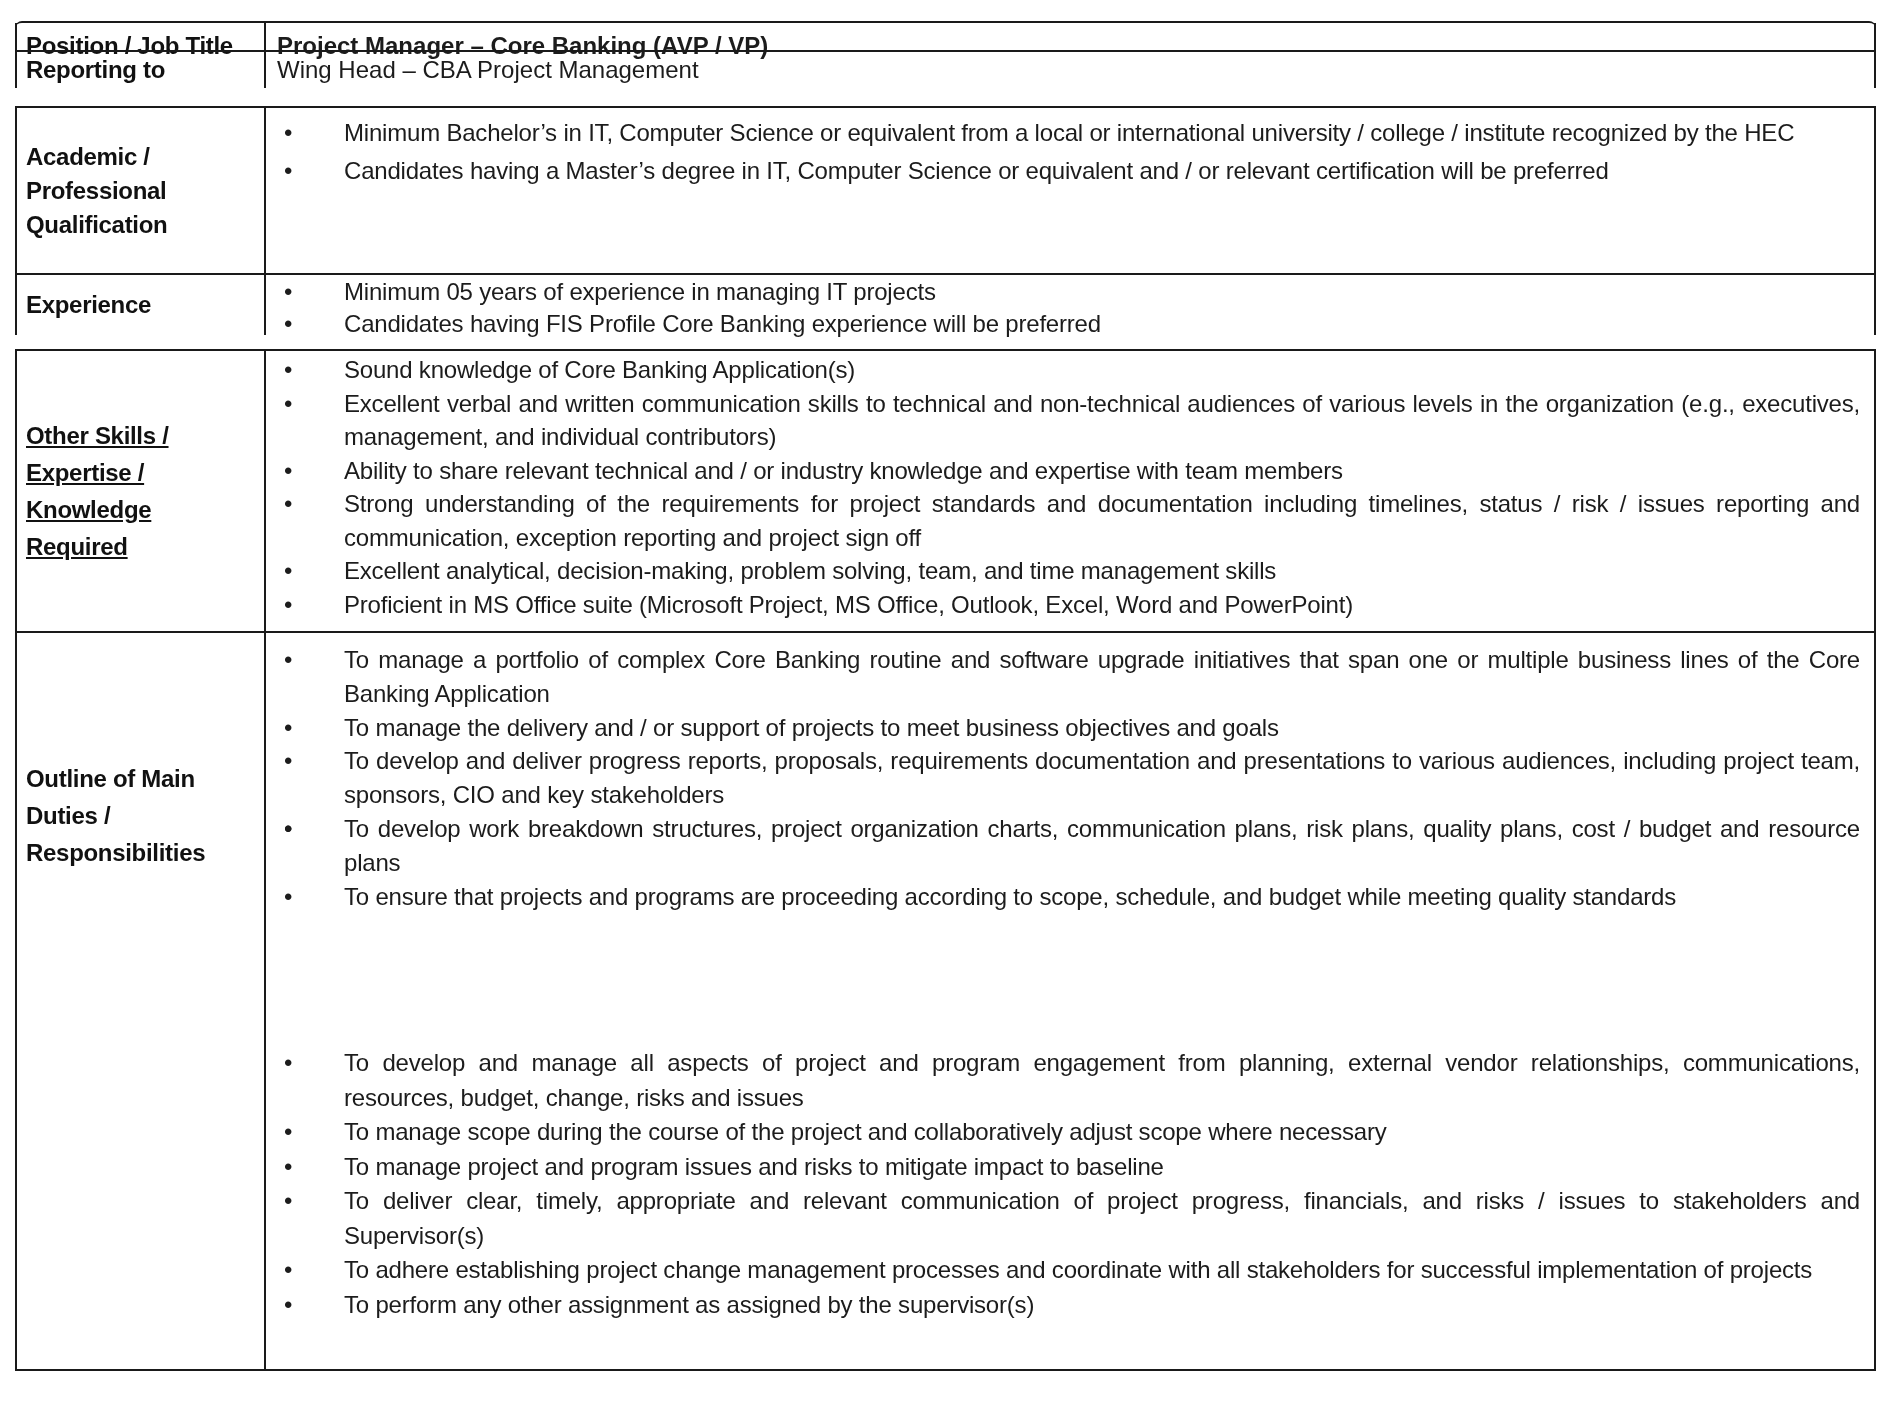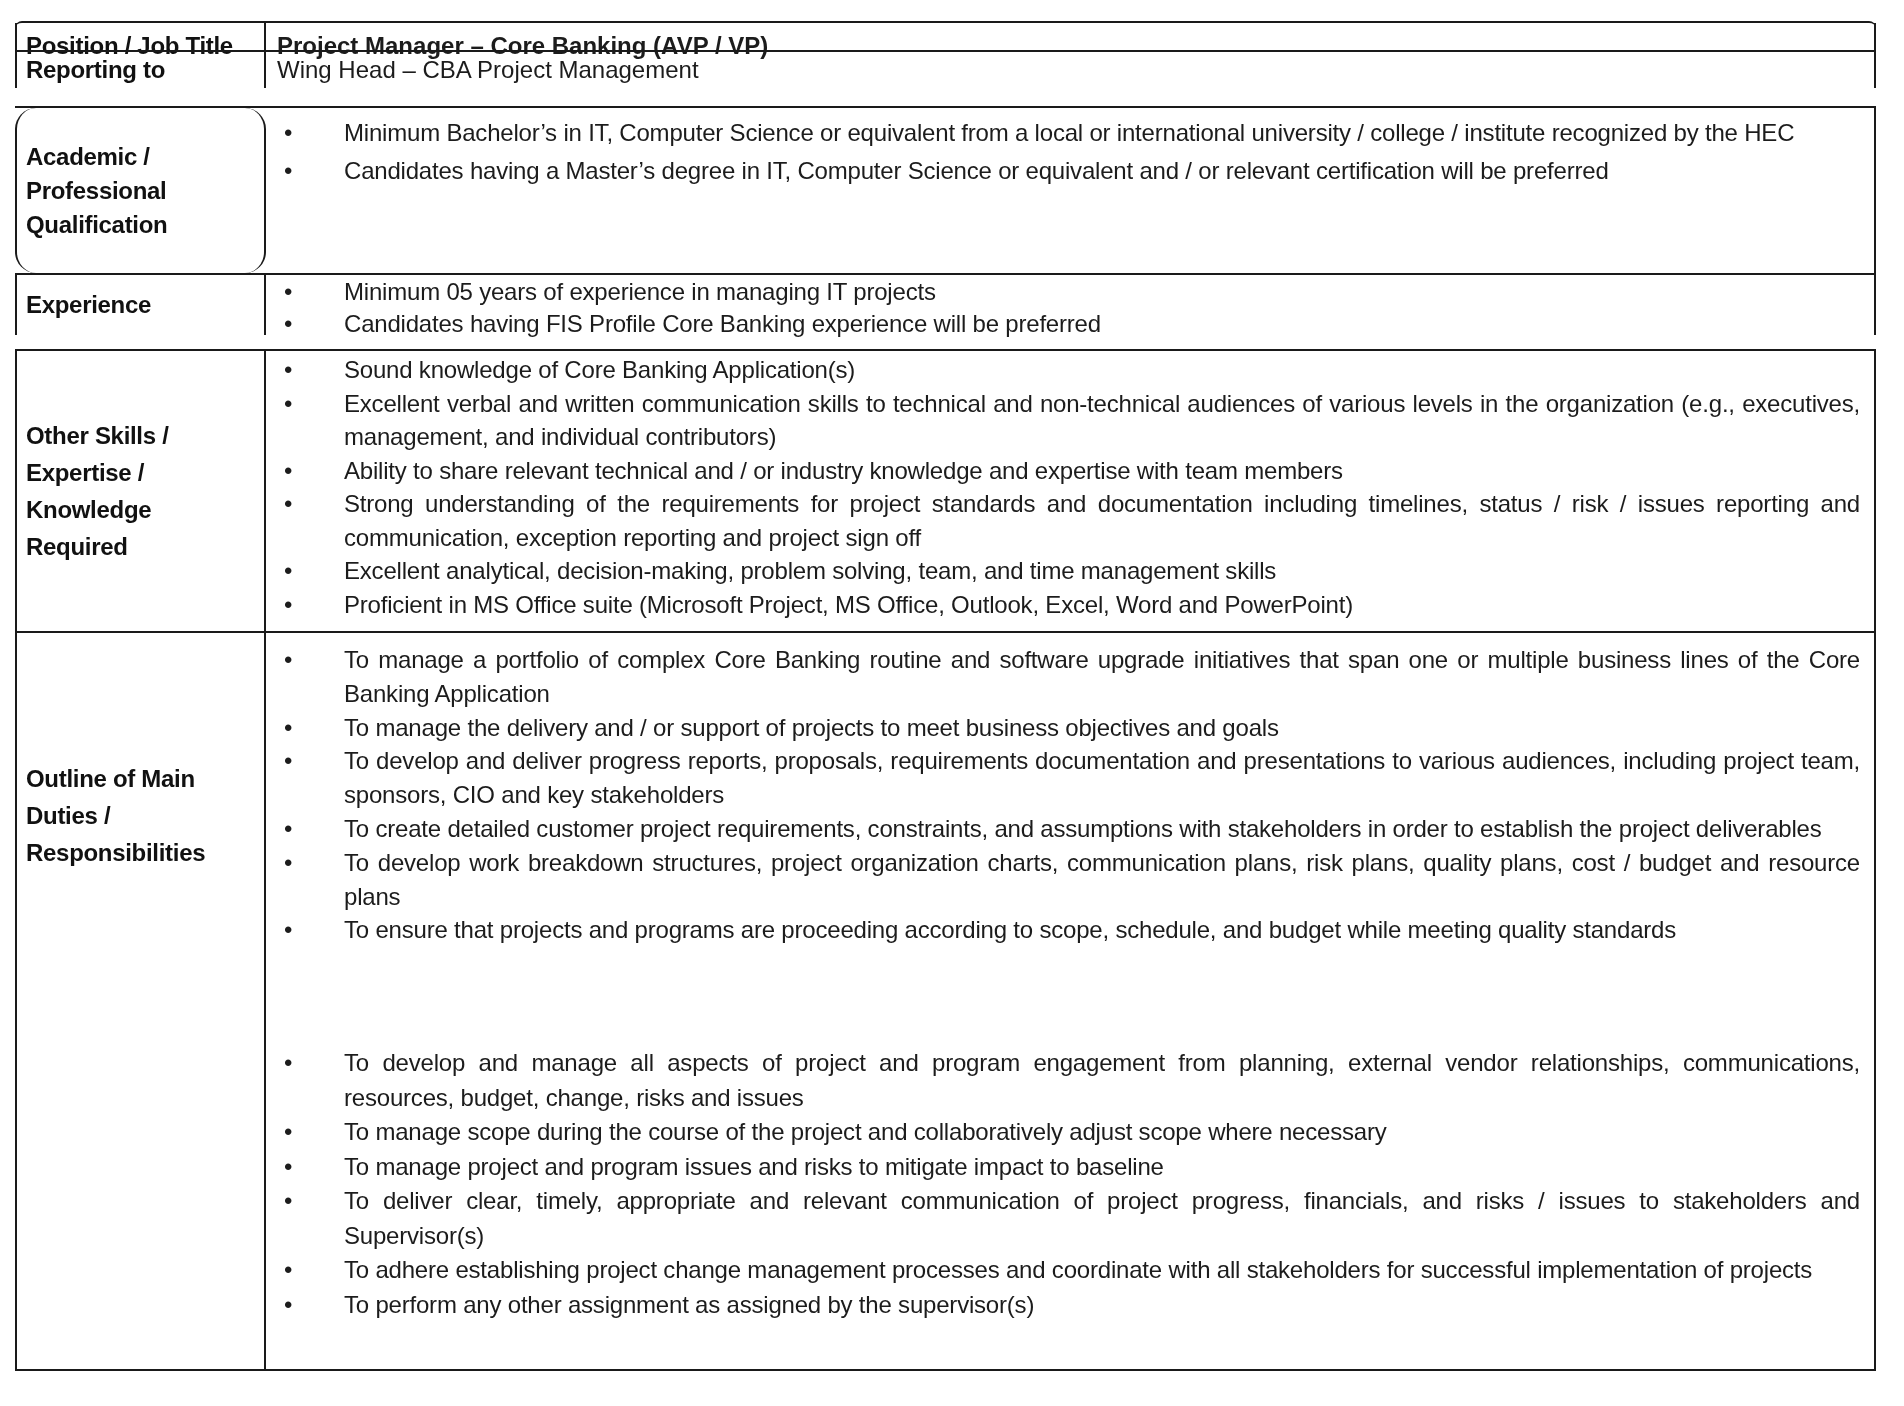--- a/index.html
+++ b/index.html
@@ -36,61 +36,61 @@
     <div class="lbl">Position / Job Title</div>
     <div class="val single bold">Project Manager – Core Banking (AVP / VP)</div>
   </div>
 
   <div class="row" style="top:29px;height:38px;">
     <div class="lbl">Reporting to</div>
     <div class="val single">Wing Head – CBA Project Management</div>
   </div>
 
   <div class="row" style="top:85px;height:167px;">
-    <div class="lbl" style="padding-right:84px;border-radius:21px;">Academic / Professional Qualification</div>
+    <div class="lbl" style="padding-right:84px;">Academic / Professional Qualification</div>
     <div class="val">
       <ul class="bl q" style="top:6px;">
           <li><span class="dot">•</span><span>Minimum Bachelor’s in IT, Computer Science or equivalent from a local or international university / college / institute recognized by the HEC</span></li>
           <li><span class="dot">•</span><span>Candidates having a Master’s degree in IT, Computer Science or equivalent and / or relevant certification will be preferred</span></li>
         </ul>
     </div>
   </div>
 
   <div class="row" style="top:252px;height:62px;">
     <div class="lbl">Experience</div>
     <div class="val">
       <ul class="bl e" style="top:1px;">
           <li><span class="dot">•</span><span>Minimum 05 years of experience in managing IT projects</span></li>
           <li><span class="dot">•</span><span>Candidates having FIS Profile Core Banking experience will be preferred</span></li>
         </ul>
     </div>
   </div>
 
   <div class="row" style="top:328px;height:282px;">
-    <div class="lbl tight" style="padding-right:80px;">Other Skills / Expertise / Knowledge Required</div>
+    <div class="lbl tight" style="padding-right:80px;text-decoration:underline;">Other Skills / Expertise / Knowledge Required</div>
     <div class="val">
       <ul class="bl s" style="top:2px;">
           <li><span class="dot">•</span><span>Sound knowledge of Core Banking Application(s)</span></li>
           <li><span class="dot">•</span><span>Excellent verbal and written communication skills to technical and non-technical audiences of various levels in the organization (e.g., executives, management, and individual contributors)</span></li>
           <li><span class="dot">•</span><span>Ability to share relevant technical and / or industry knowledge and expertise with team members</span></li>
           <li><span class="dot">•</span><span>Strong understanding of the requirements for project standards and documentation including timelines, status / risk / issues reporting and communication, exception reporting and project sign off</span></li>
           <li><span class="dot">•</span><span>Excellent analytical, decision-making, problem solving, team, and time management skills</span></li>
           <li><span class="dot">•</span><span>Proficient in MS Office suite (Microsoft Project, MS Office, Outlook, Excel, Word and PowerPoint)</span></li>
         </ul>
     </div>
   </div>
 
   <div class="row last" style="top:610px;height:740px;">
     <div class="lbl tight" style="align-items:flex-start;padding-top:127px;padding-right:52px;">Outline of Main Duties / Responsibilities</div>
     <div class="val">
       <ul class="bl d" style="top:10px;">
           <li><span class="dot">•</span><span>To manage a portfolio of complex Core Banking routine and software upgrade initiatives that span one or multiple business lines of the Core Banking Application</span></li>
           <li><span class="dot">•</span><span>To manage the delivery and / or support of projects to meet business objectives and goals</span></li>
           <li><span class="dot">•</span><span>To develop and deliver progress reports, proposals, requirements documentation and presentations to various audiences, including project team, sponsors, CIO and key stakeholders</span></li>
-          <li><span class="dot">•</span><span>To create detailed customer project requirements, constraints, and assumptions with stakeholders in order to establish the project deliverables</span></li>
+          <li><span class="dot">•</span></li>
           <li><span class="dot">•</span><span>To develop work breakdown structures, project organization charts, communication plans, risk plans, quality plans, cost / budget and resource plans</span></li>
           <li><span class="dot">•</span><span>To ensure that projects and programs are proceeding according to scope, schedule, and budget while meeting quality standards</span></li>
         </ul>
       <ul class="bl d2" style="top:413px;">
           <li><span class="dot">•</span><span>To develop and manage all aspects of project and program engagement from planning, external vendor relationships, communications, resources, budget, change, risks and issues</span></li>
           <li><span class="dot">•</span><span>To manage scope during the course of the project and collaboratively adjust scope where necessary</span></li>
           <li><span class="dot">•</span><span>To manage project and program issues and risks to mitigate impact to baseline</span></li>
           <li><span class="dot">•</span><span>To deliver clear, timely, appropriate and relevant communication of project progress, financials, and risks / issues to stakeholders and Supervisor(s)</span></li>
           <li><span class="dot">•</span><span>To adhere establishing project change management processes and coordinate with all stakeholders for successful implementation of projects</span></li>
           <li><span class="dot">•</span><span>To perform any other assignment as assigned by the supervisor(s)</span></li>

